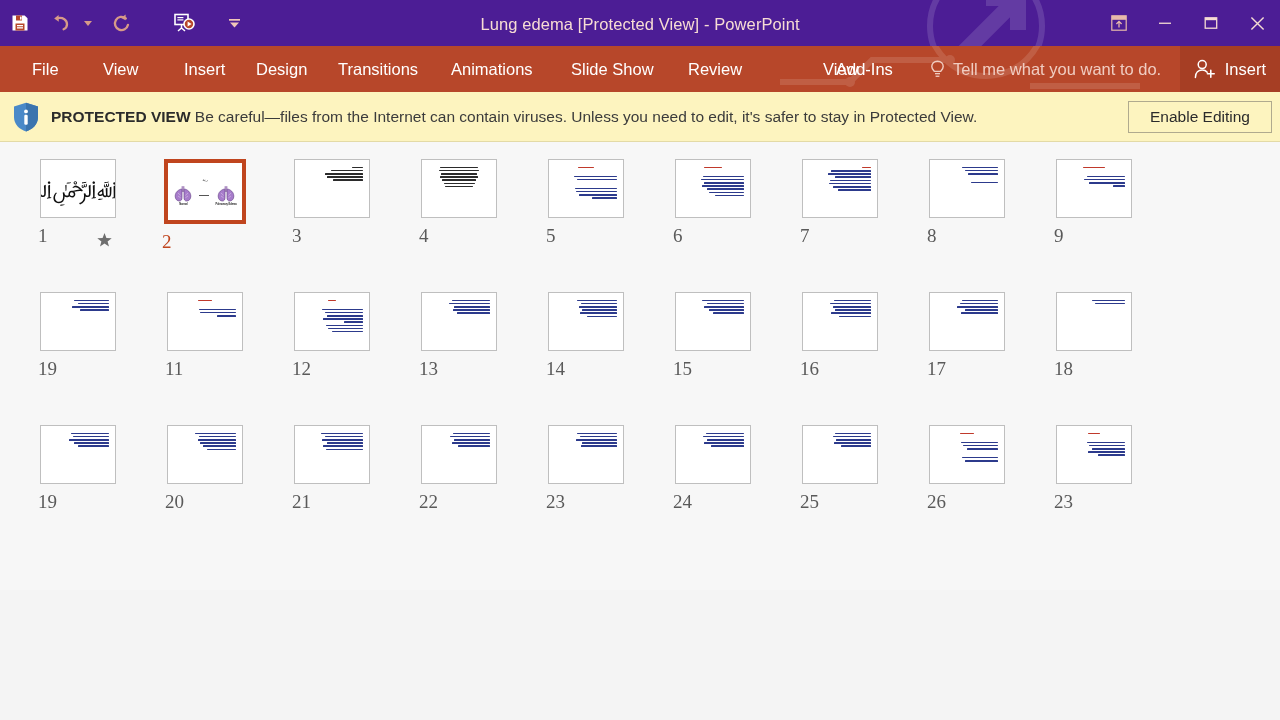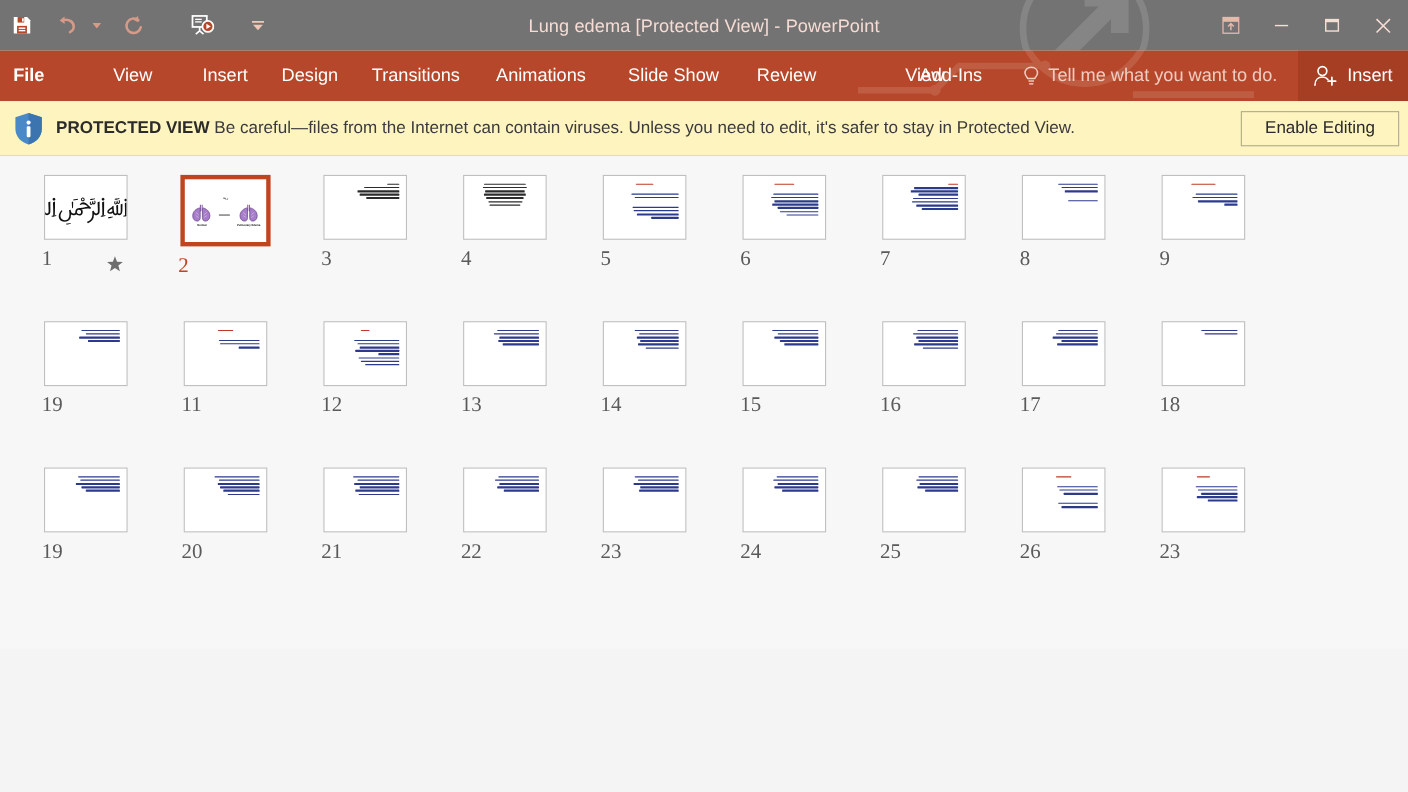--- a/index.html
+++ b/index.html
@@ -7,21 +7,21 @@
     width: 1280px; height: 720px;
     overflow: hidden;
     font-family: "Liberation Sans", sans-serif;
     background: #f4f4f4;
   }
 
   
   .titlebar {
     position: relative;
     height: 46px;
-    background: #737373;
+    background: #4c1d95;
     overflow: hidden;
   }
   .tb-watermark {
     position: absolute; right: 150px; top: -46px;
     width: 340px; height: 150px;
     opacity: .13; pointer-events: none;
   }
   .qat {
     position: absolute; left: 0; top: 0; height: 46px;
     display: flex; align-items: center; gap: 0;
@@ -314,21 +314,21 @@
   <svg class="mb-watermark" viewBox="0 0 360 180">
     <g fill="none" stroke="#ffffff" stroke-width="6">
       <circle cx="206" cy="82" r="58"></circle>
       <path d="M0 146 H70 L92 124 H170"></path>
       <path d="M250 150 H360"></path>
     </g>
     <circle cx="170" cy="124" r="5" fill="#ffffff"></circle>
     <circle cx="70" cy="146" r="5" fill="#ffffff"></circle>
   </svg>
 
-  <div class="menu-item" style="position:absolute;left:12px;font-weight:bold;">
+  <div class="menu-item" style="position:absolute;left:32px;">
     <span>File</span>
   </div>
   <div class="menu-item" style="position:absolute;left:103px;">
     <span>View</span>
   </div>
   <div class="menu-item" style="position:absolute;left:184px;">
     <span>Insert</span>
   </div>
   <div class="menu-item" style="position:absolute;left:256px;">
     <span>Design</span>

